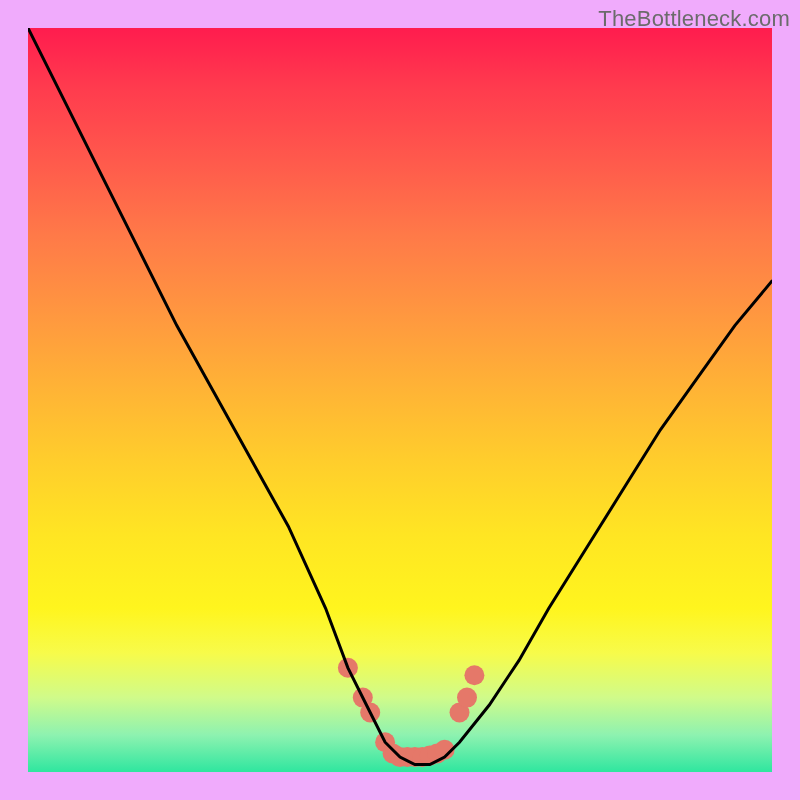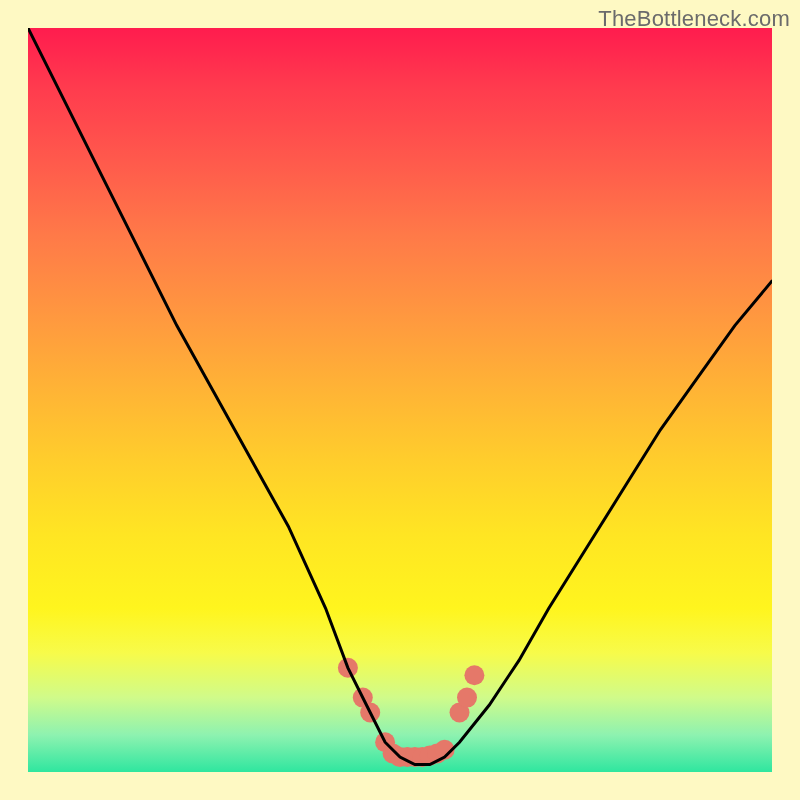--- a/index.html
+++ b/index.html
@@ -9,21 +9,21 @@
     height: 800px;
     background: #000;
     overflow: hidden;
   }
   .frame {
     position: absolute;
     top: 0;
     left: 0;
     width: 800px;
     height: 800px;
-    background: #fef9c3;
+    background: #f0abfc;
     text-decoration: underline;
   }
   .plot {
     position: absolute;
     top: 28px;
     left: 28px;
     width: 744px;
     height: 744px;
     background: linear-gradient(
       to bottom,

